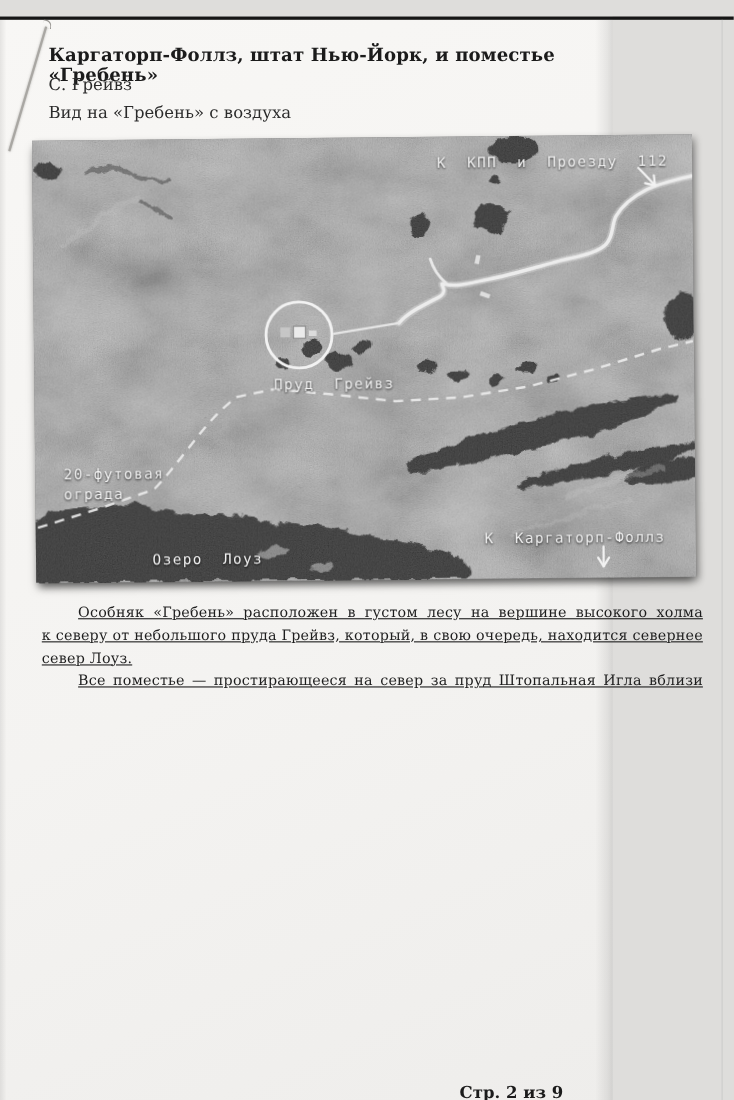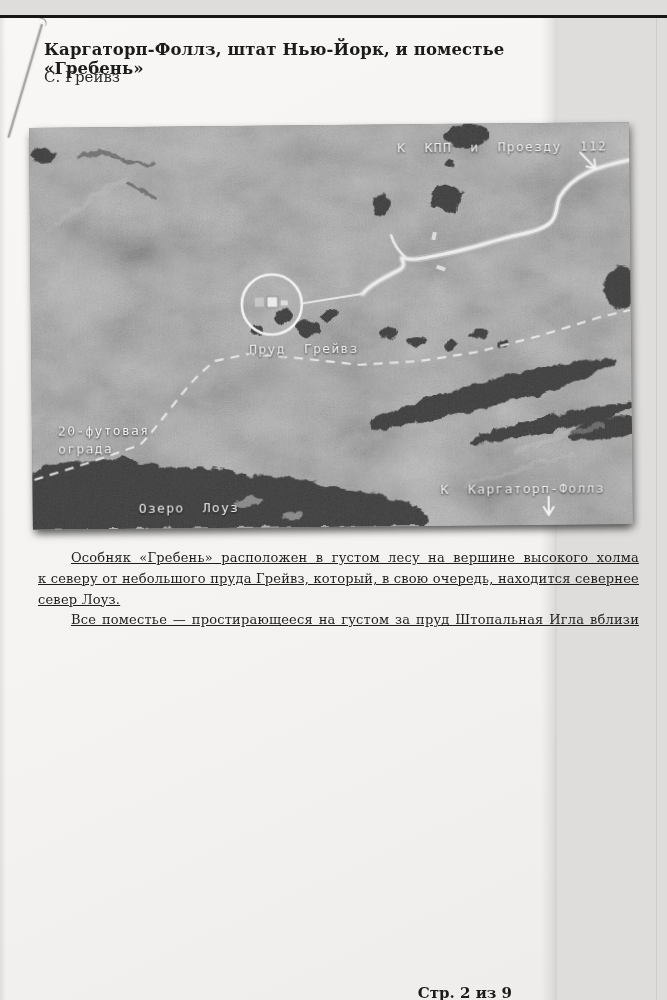--- a/index.html
+++ b/index.html
@@ -43,20 +43,21 @@
 <div class="page">
   <div class="strip-top"></div>
   <div class="edge-right"></div>
   <div class="edge-right-line"></div>
   <div class="edge-left"></div>
   <div class="crease"></div>
   <div class="crease-curl"></div>
 
   <div class="page-title">Каргаторп-Фоллз, штат Нью-Йорк, и поместье «Гребень»</div>
   <div class="author-line">С. Грейвз</div>
+  <div class="photo-caption">Вид на «Гребень» с воздуха</div>
 
   <div class="photo">
     <svg width="600" height="402" viewBox="0 0 600 402">
       <defs>
         <filter id="terr" x="0%" y="0%" width="100%" height="100%">
           <feTurbulence type="fractalNoise" baseFrequency="0.014 0.021" numOctaves="5" seed="7"></feTurbulence>
           <feColorMatrix type="matrix" values=".33 .33 .33 0 0 .33 .33 .33 0 0 .33 .33 .33 0 0 0 0 0 0 1"></feColorMatrix>
           <feComponentTransfer>
             <feFuncR type="linear" slope="1.5" intercept="-0.22"></feFuncR>
             <feFuncG type="linear" slope="1.5" intercept="-0.22"></feFuncG>
@@ -161,19 +162,19 @@
       <text class="map-label" x="26" y="326">ограда</text>
       <text class="map-label" x="106" y="386">Озеро  Лоуз</text>
       <text class="map-label" x="408" y="370">К  Каргаторп-Фоллз</text>
     </svg>
   </div>
 
   <div class="body-text">
     <div class="body-line jl ind">Особняк «Гребень» расположен в густом лесу на вершине высокого холма</div>
     <div class="body-line jl">к северу от небольшого пруда Грейвз, который, в свою очередь, находится севернее</div>
     <div class="body-line">север Лоуз.</div>
-    <div class="body-line jl ind">Все поместье — простирающееся на густом за пруд Штопальная Игла вблизи</div>
+    <div class="body-line jl ind">Все поместье — простирающееся на север за пруд Штопальная Игла вблизи</div>
   </div>
 
   <div class="page-number">Стр. 2 из 9</div>
 
   <div class="strip-bottom"></div>
 </div>
 
 </body></html>

